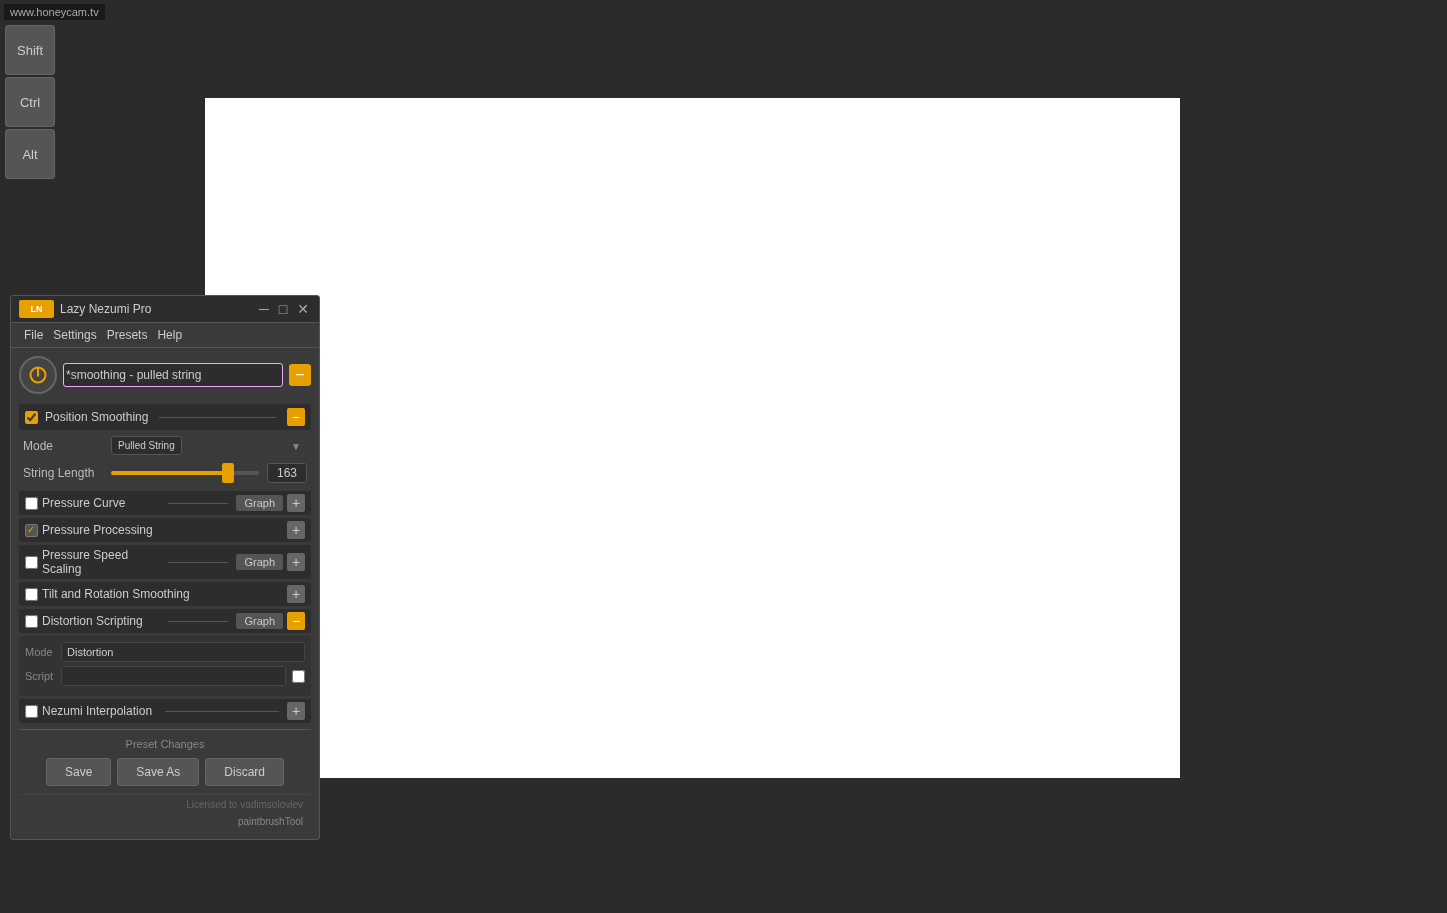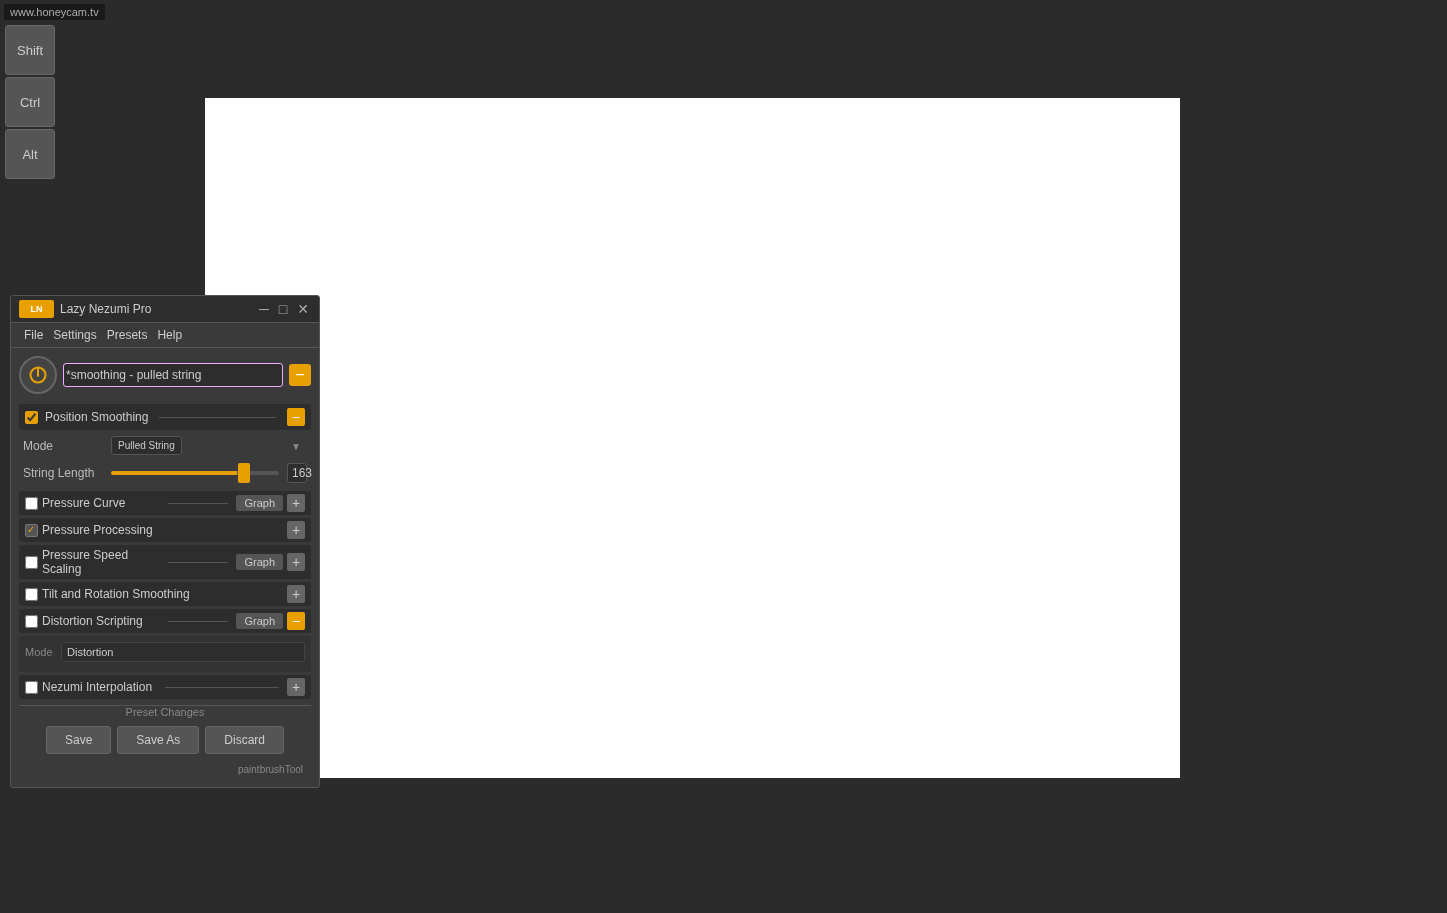--- a/index.html
+++ b/index.html
@@ -228,21 +228,21 @@
       gap: 8px;
       margin-bottom: 8px;
       padding: 0 4px;
     }
     .slider-label {
       min-width: 80px;
       color: #bbb;
       font-size: 12px;
     }
     .slider-value {
-      width: 20px;
+      width: 40px;
       background: #2d2d2d;
       border: 1px solid #555;
       color: #ccc;
       padding: 2px 4px;
       border-radius: 3px;
       font-size: 12px;
       text-align: center;
     }
 
     
@@ -377,21 +377,21 @@
       gap: 4px;
       padding: 3px 6px;
       margin-bottom: 6px;
       background: #2d2d2d;
       border-radius: 2px;
     }
 
     
     .preset-changes-section {
       border-top: 1px solid #555;
-      padding-top: 0;
+      padding-top: 8px;
       margin-top: 4px;
     }
     .preset-changes-label {
       text-align: center;
       color: #888;
       font-size: 11px;
       margin-bottom: 8px;
     }
     .action-buttons {
       display: flex;
@@ -605,34 +605,40 @@
       <div class="coll-line"></div>
       <button class="graph-btn">Graph</button>
       <button class="coll-minus-orange">−</button>
     </div>
 
     <div class="distortion-content">
       <div class="distortion-row">
         <span class="dist-label">Mode</span>
         <input class="dist-input" type="text" value="Distortion" style="">
       </div>
+      <div class="distortion-row">
+        <span class="dist-label">Script</span>
+        <input class="dist-input" type="text" style="">
+        <input type="checkbox" class="dist-checkbox" style="">
+      </div>
     </div>
 
     <div class="sample-row">
       <input type="checkbox" class="coll-checkbox" style="">
       <span class="coll-label">Nezumi Interpolation</span>
       <div style="flex:1; height:1px; background:#555; margin: 0 4px;"></div>
       <button class="coll-plus">+</button>
     </div>
 
     <div class="preset-changes-section">
       <div class="preset-changes-label">Preset Changes</div>
       <div class="action-buttons">
         <button class="action-btn">Save</button>
         <button class="action-btn">Save As</button>
         <button class="action-btn">Discard</button>
       </div>
     </div>
 
+    <div class="panel-footer">Licensed to vadimsoloviev</div>
     <div class="panel-footer-tool">paintbrushTool</div>
 
   </div>
 </div>
 
 </body></html>

